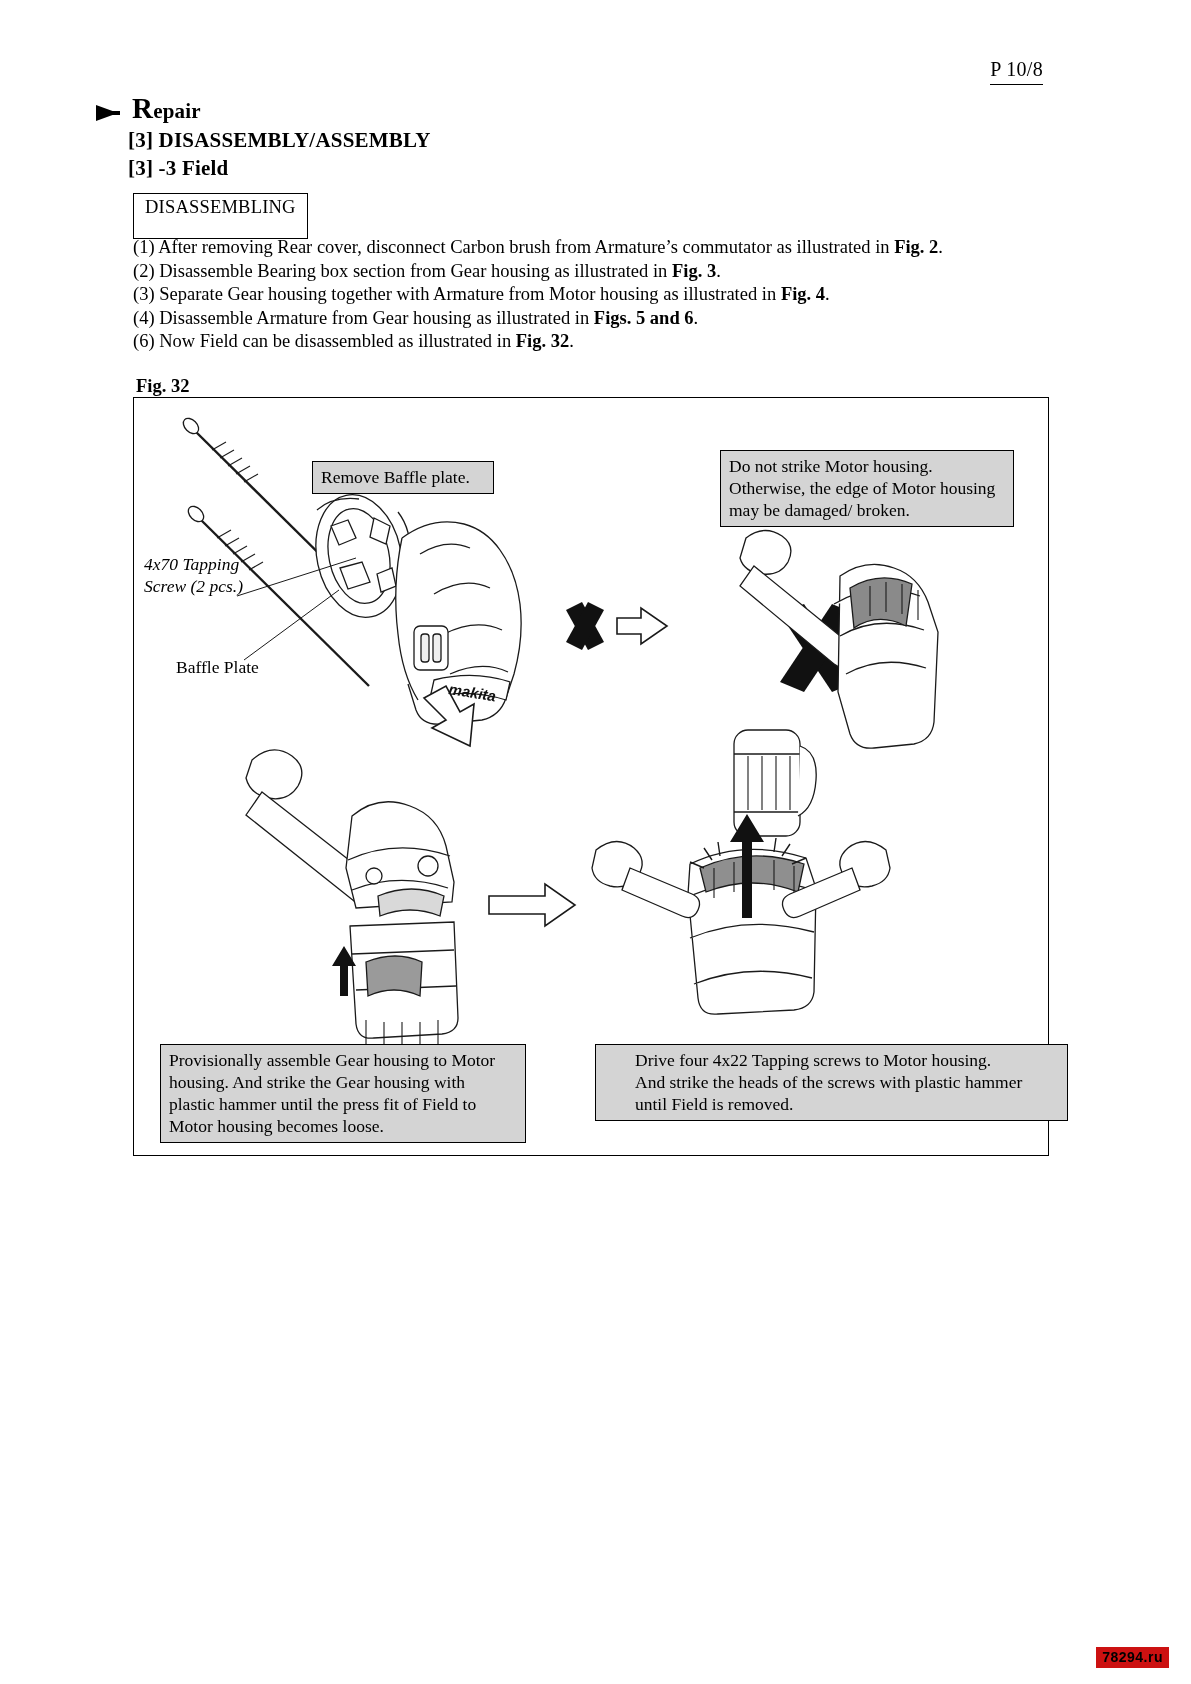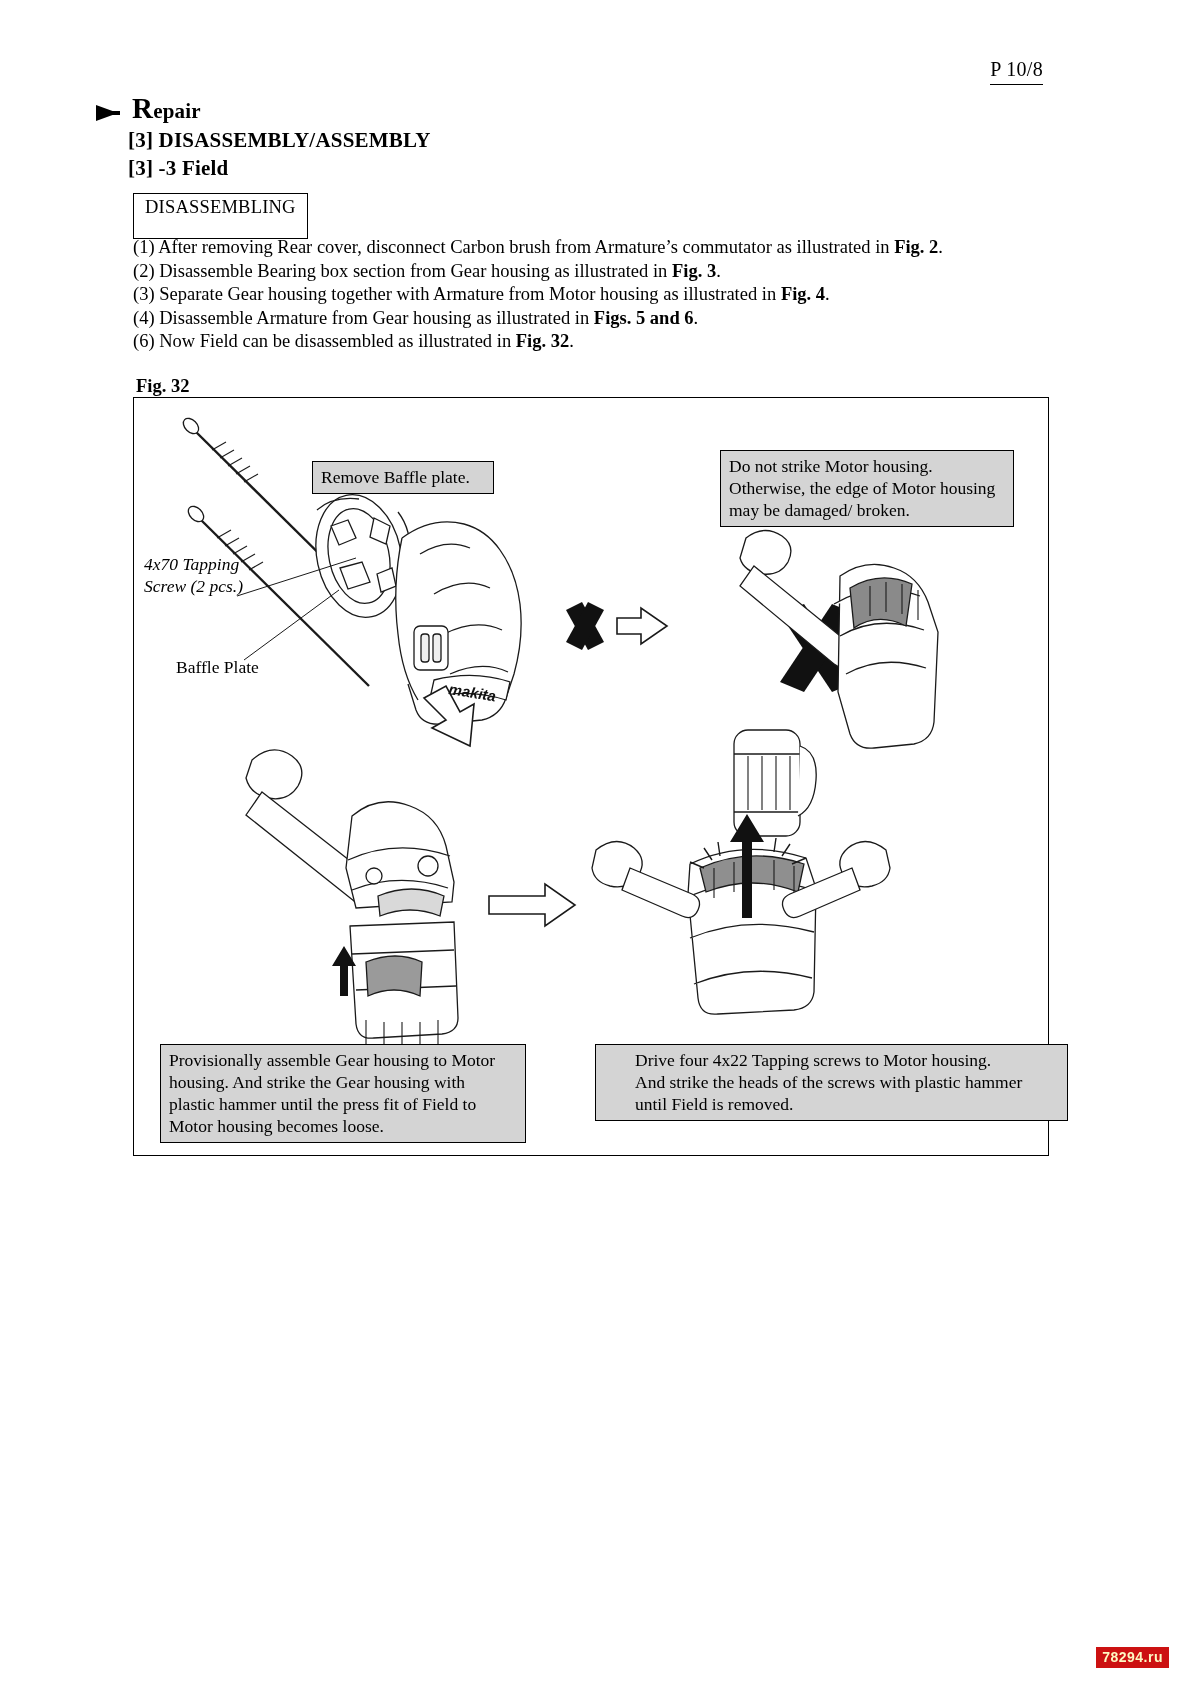--- a/index.html
+++ b/index.html
@@ -126,21 +126,21 @@
     line-height: 22px;
     font-family: "Liberation Serif", serif;
   }
 
   
   .watermark {
     position: absolute;
     right: 22px;
     bottom: 16px;
     background: #cc1111;
-    color: #fef9c3;
+    color: #000000;
     font-family: "Liberation Sans", sans-serif;
     font-size: 14px;
     font-weight: bold;
     padding: 2px 6px 3px 6px;
     letter-spacing: .5px;
   }
 
   svg { display: block; }
   .fig-svg { position: absolute; left: 0; top: 0; }
 </style>

